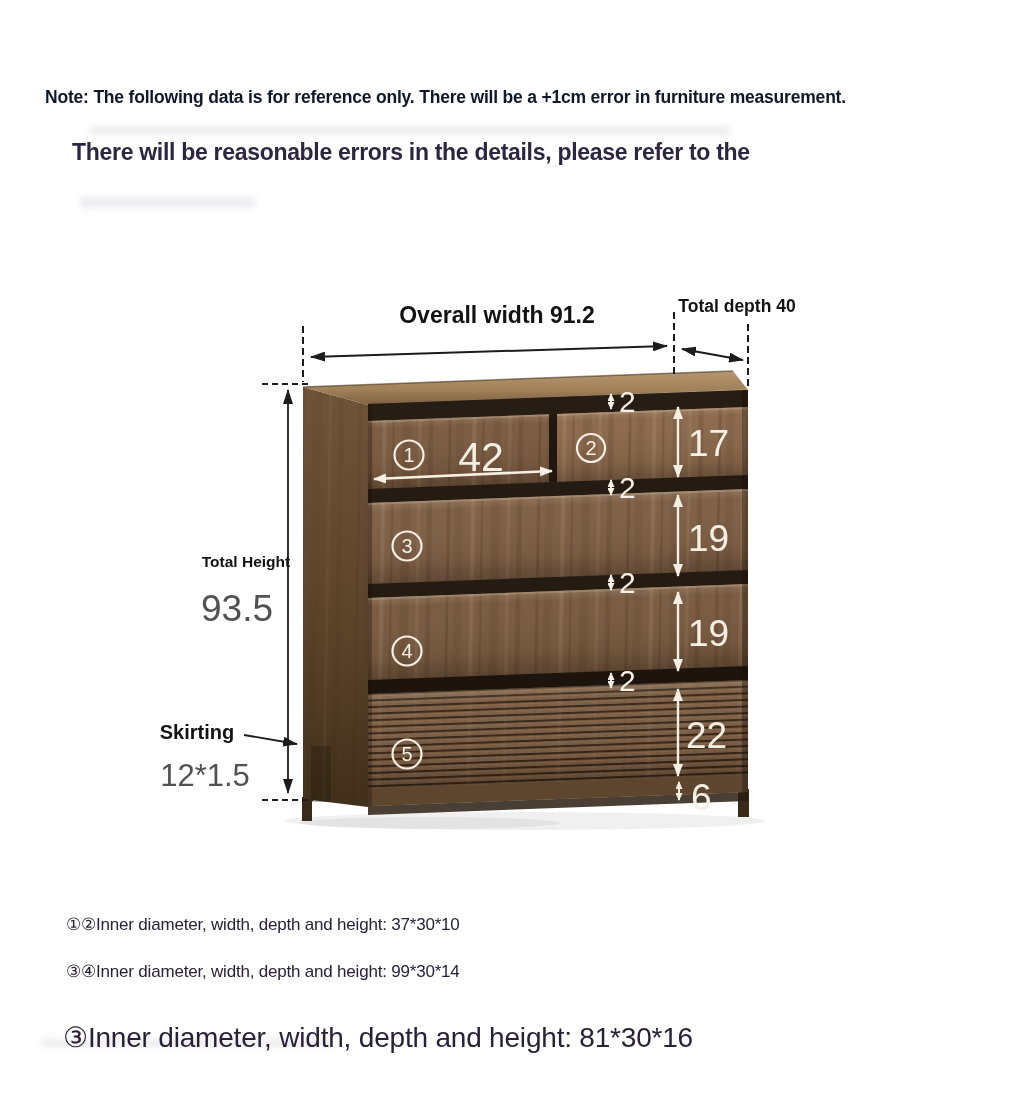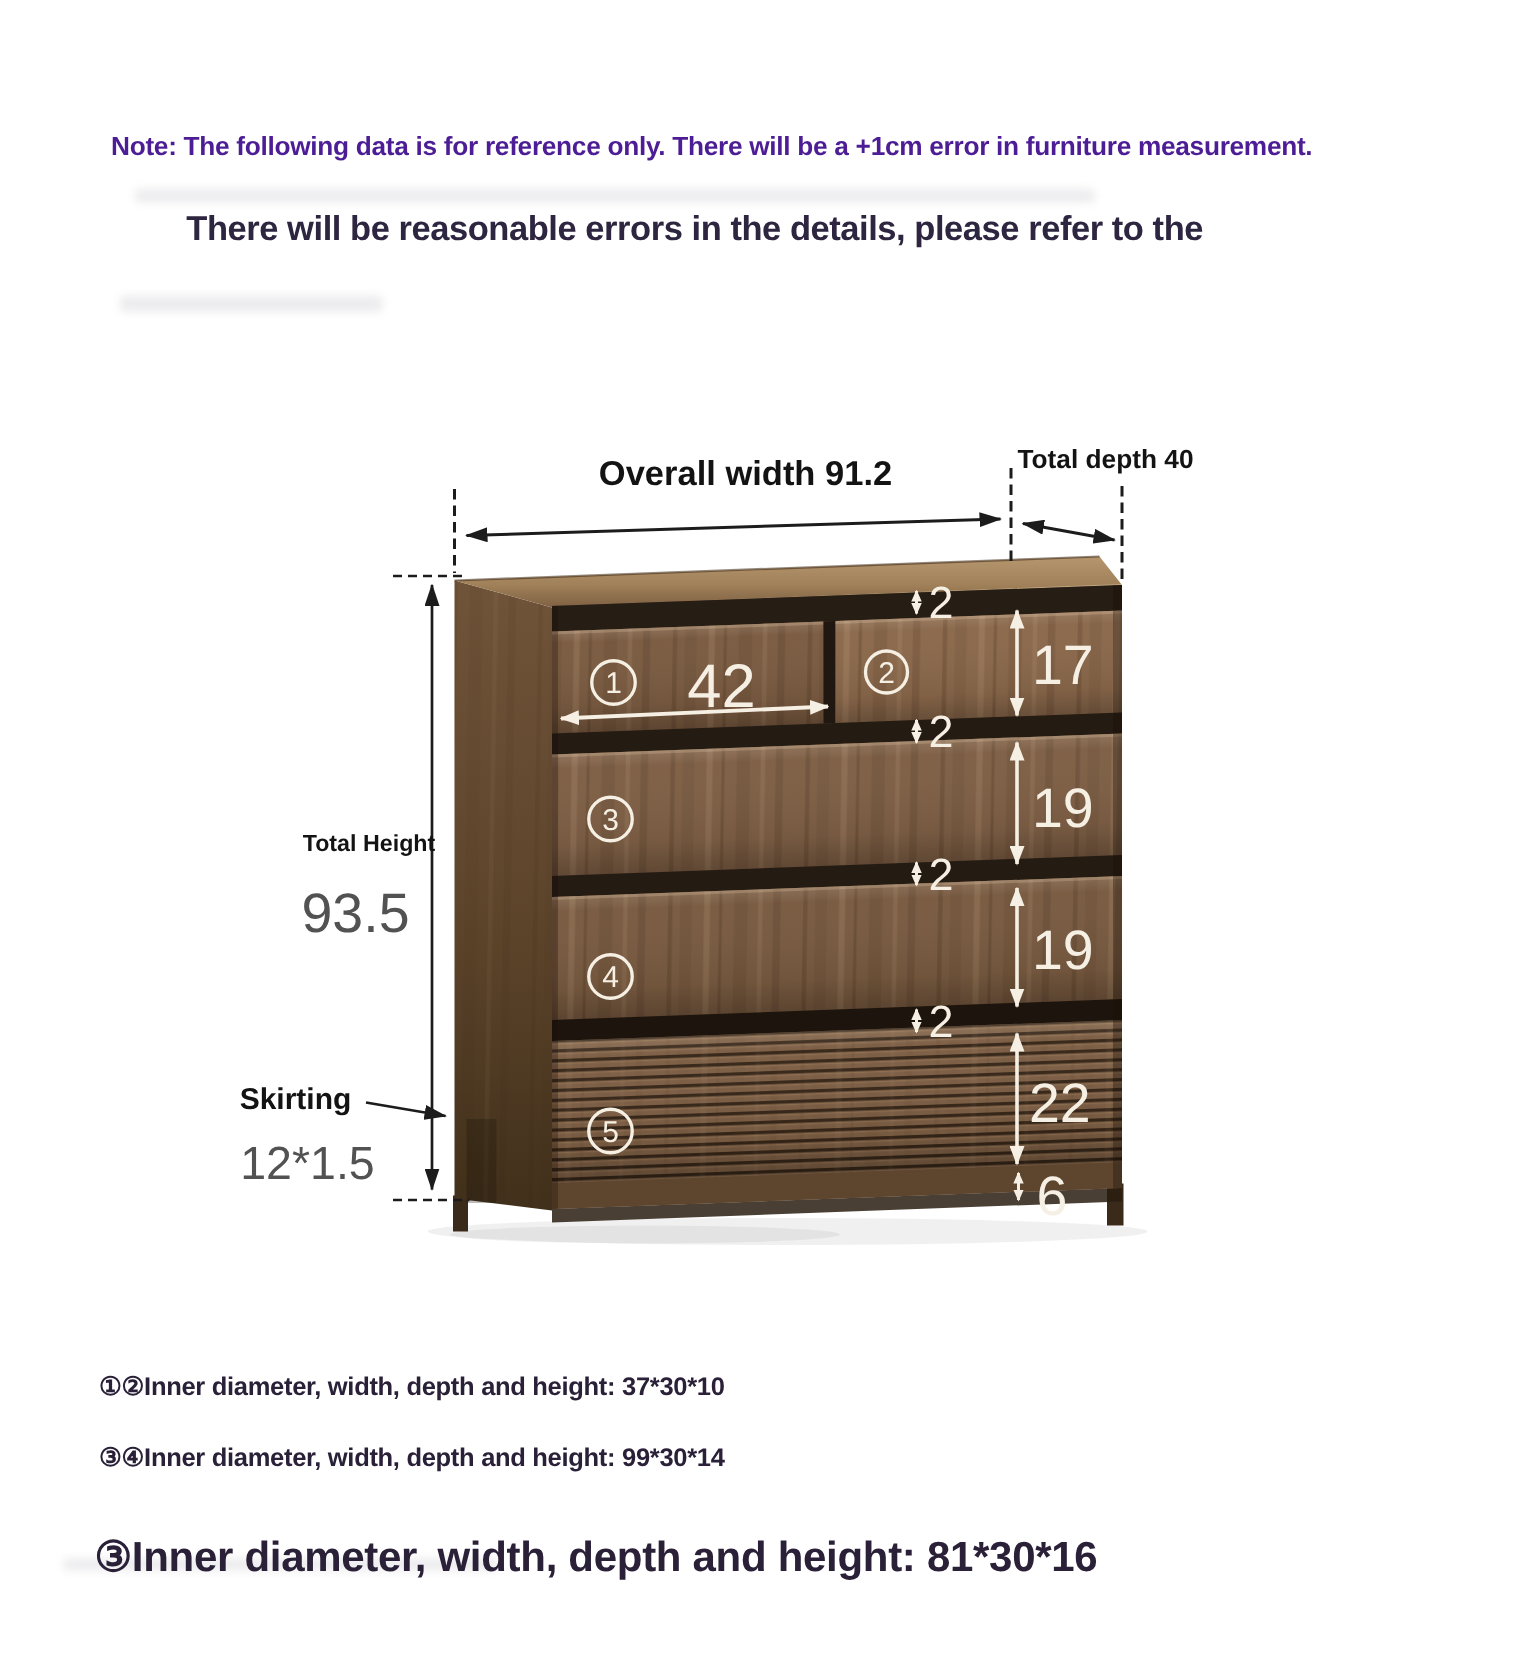--- a/index.html
+++ b/index.html
@@ -1,23 +1,23 @@
 <!DOCTYPE html>
 <html><head>
 <meta charset="utf-8">
 <style>
   html,body{margin:0;padding:0;background:#ffffff;}
   body{width:1024px;height:1105px;position:relative;overflow:hidden;
        font-family:"Liberation Sans",sans-serif;-webkit-font-smoothing:antialiased;}
   .abs{position:absolute;}
   .note{left:45px;top:87px;width:940px;font-size:17.5px;font-weight:bold;
-        color:#4c1d95;letter-spacing:-0.2px;margin-left:29px;}
+        color:#0f172a;letter-spacing:-0.2px;}
   .heading{left:72px;top:138px;width:730px;font-size:23px;font-weight:bold;
-           color:#2e2540;line-height:28px;letter-spacing:-0.3px;text-align:right;}
-  .footnote{color:#2a2138;font-weight:bold;letter-spacing:-0.2px;}
+           color:#2e2540;line-height:28px;letter-spacing:-0.3px;}
+  .footnote{color:#2a2138;font-weight:normal;letter-spacing:-0.2px;}
   .fn1{left:66px;top:914px;font-size:17px;}
   .fn2{left:66px;top:961px;font-size:17px;}
   .fn3{left:63px;top:1021px;font-size:28px;}
   .artifact{background:#dddde1;filter:blur(3px);opacity:.55;border-radius:3px;}
   svg text{font-family:"Liberation Sans",sans-serif;}
   .dimtext{fill:#131313;font-weight:bold;}
   .graytext{fill:#525252;}
   .wtext{fill:#f6efe3;}
 </style>
 </head>

